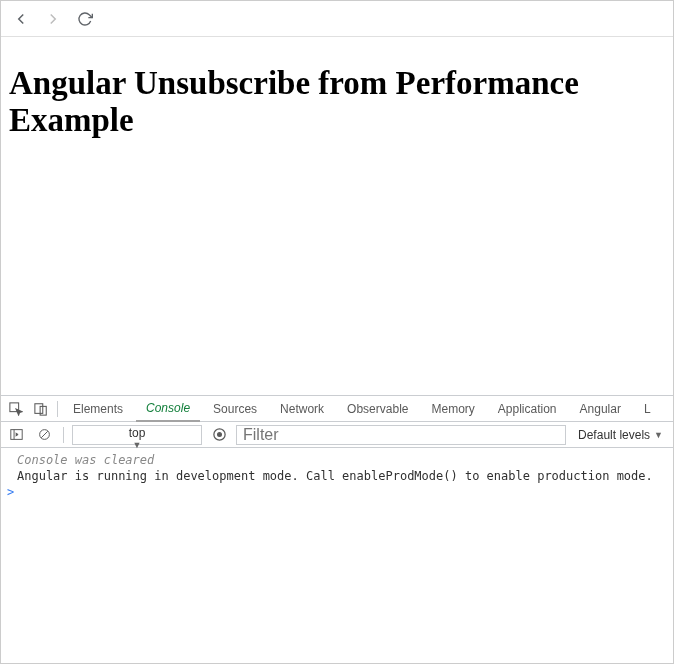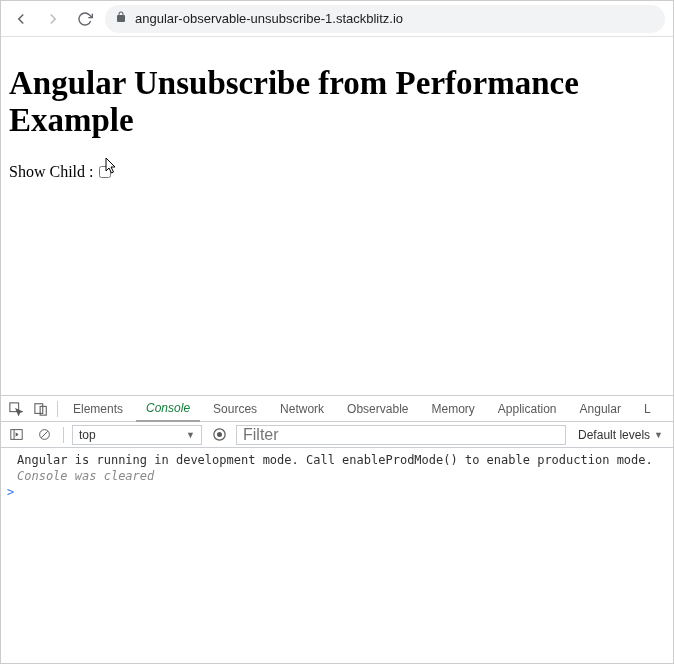--- a/index.html
+++ b/index.html
@@ -18,21 +18,21 @@
 .cursor { position: absolute; left: 96px; top: -6px; pointer-events: none; }
 
 .devtools { border-top: 1px solid #cacdd1; height: 268px; display: flex; flex-direction: column; background: #fff; font-family: "Segoe UI", Arial, sans-serif; }
 .dt-tabs { display: flex; align-items: center; height: 26px; border-bottom: 1px solid #cacdd1; padding: 0 4px; gap: 3px; font-size: 12px; color: #333; }
 .dt-iconbtn { width: 22px; height: 22px; display: flex; align-items: center; justify-content: center; color: #5a5a5a; cursor: pointer; }
 .dt-tab { padding: 0 10px; height: 26px; display: flex; align-items: center; cursor: pointer; color: #5a5a5a; }
 .dt-tab.active { color: #15803d; border-bottom: 2px solid #a3a3a3; margin-bottom: -1px; font-style: italic; }
 .dt-divider { width: 1px; height: 16px; background: #cacdd1; margin: 0 2px; }
 
 .dt-toolbar { display: flex; align-items: center; height: 26px; border-bottom: 1px solid #cacdd1; padding: 0 4px; gap: 6px; font-size: 12px; }
-.ctx-select { display: flex; align-items: center; width: 130px; height: 20px; border: 1px solid #cacdd1; padding: 0 6px; font-size: 12px; color: #333; justify-content: space-between; cursor: pointer; }
+.ctx-select { display: flex; align-items: center; width: 130px; height: 20px; border: 1px solid #cacdd1; padding: 0 6px; font-size: 12px; color: #333; justify-content: space-between; cursor: pointer; flex-direction: column; }
 .ctx-select .tri { font-size: 9px; color: #666; }
 .filter-input { flex: 1; height: 20px; border: 1px solid #cacdd1; padding: 0 6px; font-size: 16px; color: #888; outline: none; }
 .levels { display: flex; align-items: center; gap: 4px; font-size: 12px; color: #333; padding: 0 6px; cursor: pointer; }
 .levels .tri { font-size: 9px; color: #666; }
 
 .dt-console { flex: 1; font-family: Consolas, Menlo, monospace; font-size: 12px; padding: 4px 0; overflow: hidden; }
 .con-line { padding: 1px 8px 1px 16px; white-space: nowrap; }
 .con-cleared { color: #888; font-style: italic; }
 .con-msg { color: #303030; }
 .con-prompt { color: #367cf1; padding-left: 6px; }
@@ -50,41 +50,24 @@
     <svg width="18" height="18" viewBox="0 0 24 24" fill="none" stroke="currentColor" stroke-width="2">
         <polyline points="9 18 15 12 9 6"></polyline>
       </svg>
   </div>
   <div class="nav-btn">
     <svg width="16" height="16" viewBox="0 0 24 24" fill="none" stroke="currentColor" stroke-width="2">
         <path d="M23 4v6h-6"></path>
         <path d="M20.49 15a9 9 0 1 1-2.12-9.36L23 10"></path>
       </svg>
   </div>
-  <div class="addr-bar">
-    <span class="lock">
-      <svg width="12" height="12" viewBox="0 0 24 24" fill="currentColor">
-          <path d="M18 8h-1V6a5 5 0 0 0-10 0v2H6a2 2 0 0 0-2 2v10a2 2 0 0 0 2 2h12a2 2 0 0 0 2-2V10a2 2 0 0 0-2-2zM9 6a3 3 0 1 1 6 0v2H9z"></path>
-        </svg>
-    </span>
-    <span>angular-observable-unsubscribe-1.stackblitz.io</span>
-  </div>
 </div>
 
 <div class="page">
   <h1>Angular Unsubscribe from Performance Example</h1>
-  <div class="showchild">
-    <span>Show Child :</span>
-    <input type="checkbox" class="checkbox" style="">
-    <span class="cursor">
-      <svg width="14" height="18" viewBox="0 0 14 18">
-          <path d="M1 1 L1 14 L4 11 L6.5 16 L8.5 15 L6 10 L10 10 Z" fill="#fff" stroke="#000" stroke-width="1"></path>
-        </svg>
-    </span>
-  </div>
 </div>
 
 <div class="devtools">
   <div class="dt-tabs">
     <div class="dt-iconbtn">
       <svg width="14" height="14" viewBox="0 0 16 16" fill="none" stroke="currentColor" stroke-width="1.2">
           <rect x="1" y="1" width="10" height="10"></rect>
           <path d="M8 8 L15 11 L12 12 L11 15 Z" fill="currentColor"></path>
         </svg>
     </div>
@@ -132,17 +115,17 @@
         </svg>
     </div>
     <input class="filter-input" placeholder="Filter" style="">
     <div class="levels">
       <span>Default levels</span>
       <span class="tri">▼</span>
     </div>
   </div>
 
   <div class="dt-console">
+    <div class="con-line con-cleared">Console was cleared</div>
     <div class="con-line con-msg">Angular is running in development mode. Call enableProdMode() to enable production mode.</div>
-    <div class="con-line con-cleared">Console was cleared</div>
     <div class="con-line con-prompt">&gt;</div>
   </div>
 </div>
 
 </body></html>

